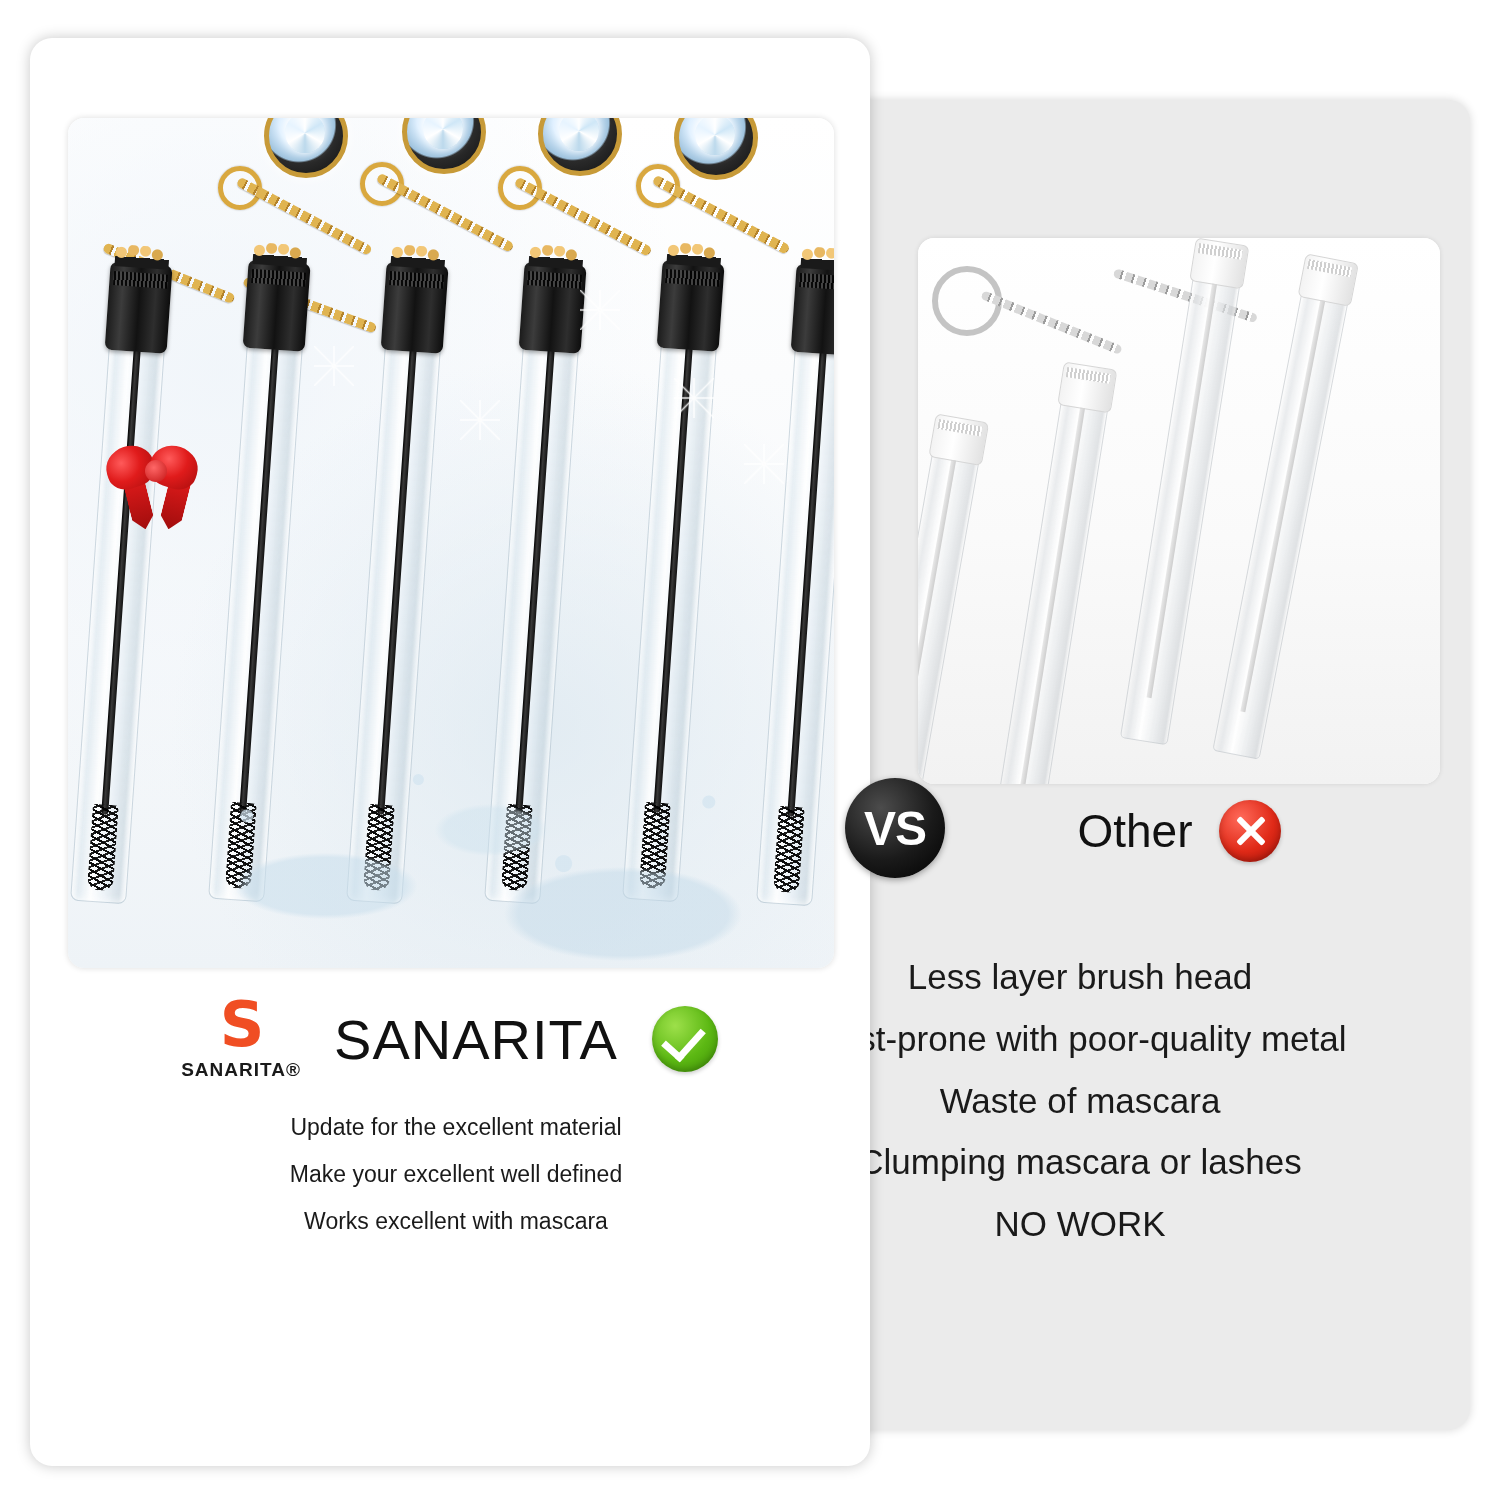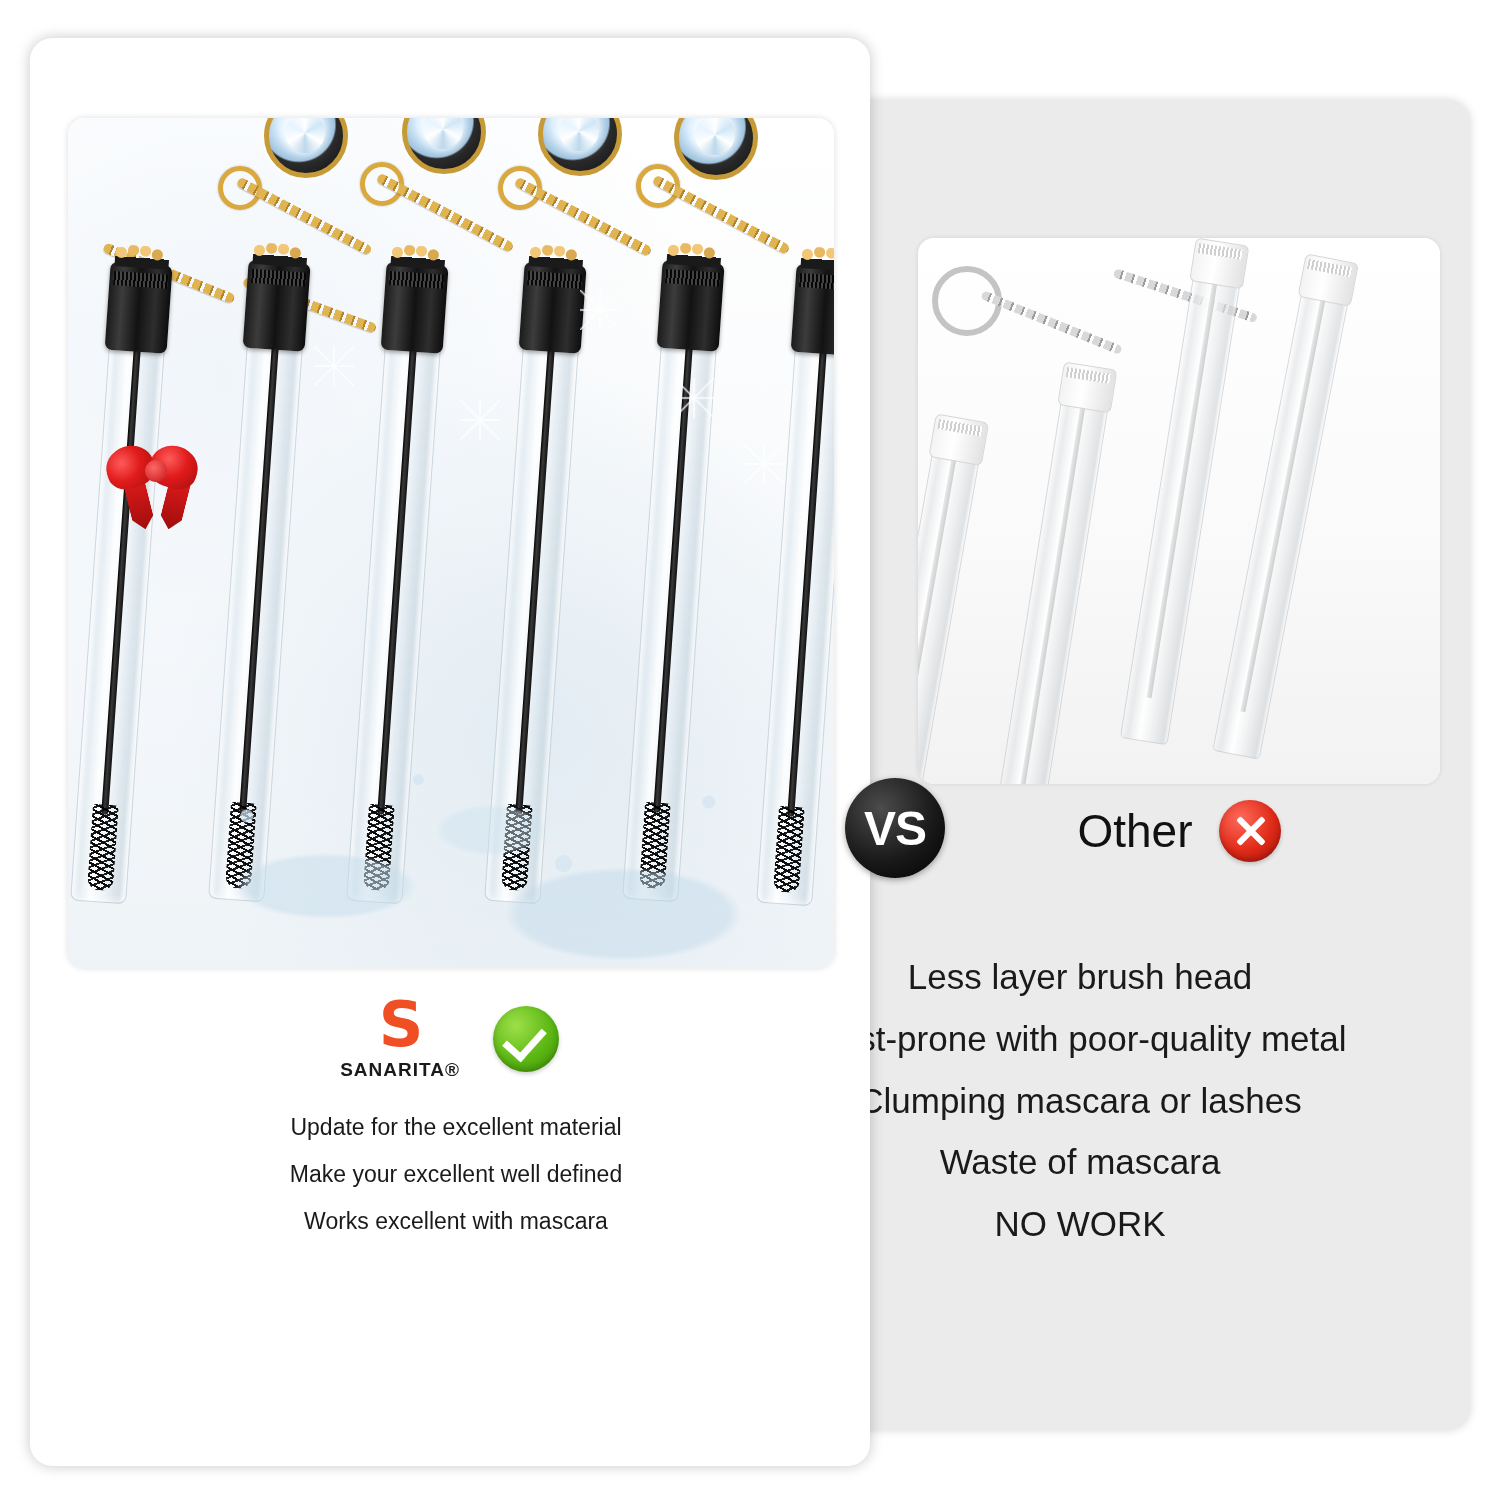--- a/index.html
+++ b/index.html
@@ -475,22 +475,22 @@
   </div>
 
   <div class="other-row">
     <span class="other-label">Other</span>
     <span class="x-badge"></span>
   </div>
 
   <div class="right-bullets">
     <p>Less layer brush head</p>
     <p>Rust-prone with poor-quality metal</p>
+    <p>Waste of mascara</p>
     <p>Clumping mascara or lashes</p>
-    <p>Waste of mascara</p>
     <p>NO WORK</p>
   </div>
 </div>
 
 <div class="left-panel">
 
   <div class="left-image">
     <div class="bg-sheen"></div>
 
     <div>
@@ -571,20 +571,21 @@
       <div class="loop-r"></div>
       <div class="knot"></div>
     </div>
   </div>
 
   <div class="brand-row">
     <div class="brand-logo">
       <div class="brand-mark">S</div>
       <div class="brand-mark-sub">SANARITA®</div>
     </div>
+    <div class="brand-name">SANARITA</div>
     <div class="check-badge"></div>
   </div>
 
   <div class="left-bullets">
     <p>Update for the excellent material</p>
     <p>Make your excellent well defined</p>
     <p>Works excellent with mascara</p>
   </div>
 </div>
 

